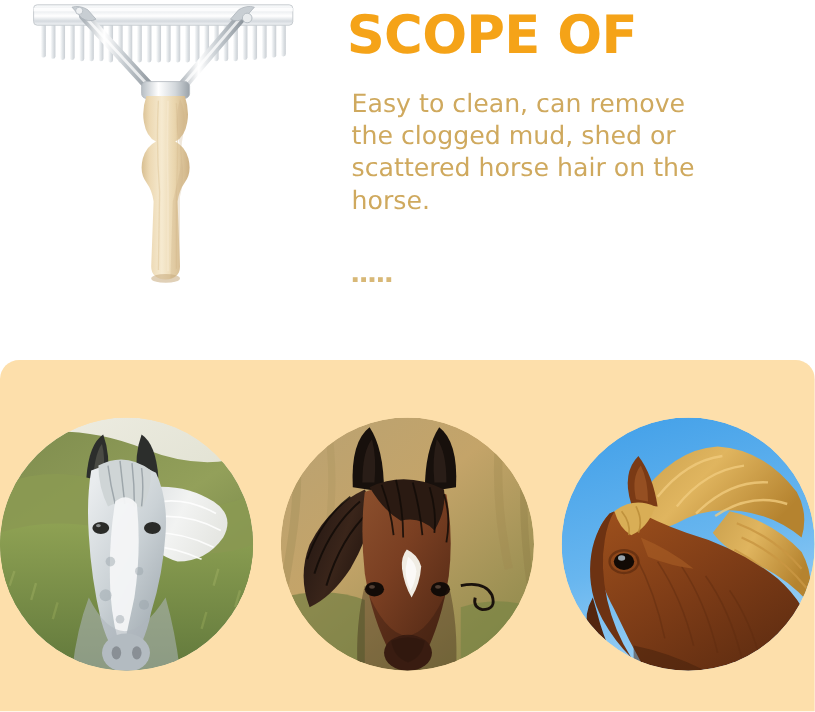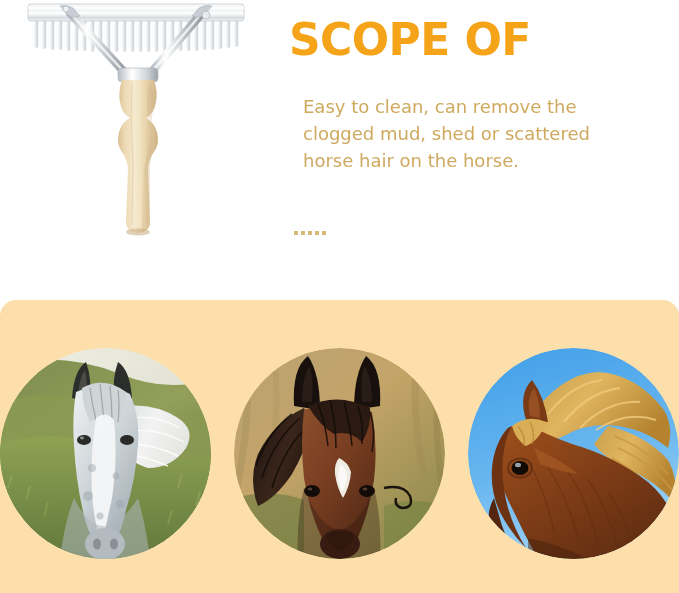--- a/index.html
+++ b/index.html
@@ -42,34 +42,34 @@
   
   #text-column {
     position: absolute;
     left: 289px;
     top: 0;
     width: 380px;
     height: 260px;
   }
   #headline {
     margin: 0;
-    padding-top: 16px;
+    padding-top: 6px;
     font-family: "DejaVu Sans", sans-serif;
     font-weight: 700;
     font-size: 44px;
     line-height: 47px;
     letter-spacing: -0.6px;
     color: #f5a318;
   }
   #headline .line { display: block; }
   #body-copy {
-    margin: 14px;
+    margin: 4px;
     padding-top: 16px;
     font-family: "DejaVu Sans", sans-serif;
-    font-size: 18px;
+    font-size: 21px;
     line-height: 27px;
     color: #cfa95e;
     max-width: 315px;
   }
   #dot-row {
     position: absolute;
     left: 5px;
     top: 231px;
     display: flex;
     gap: 3px;

